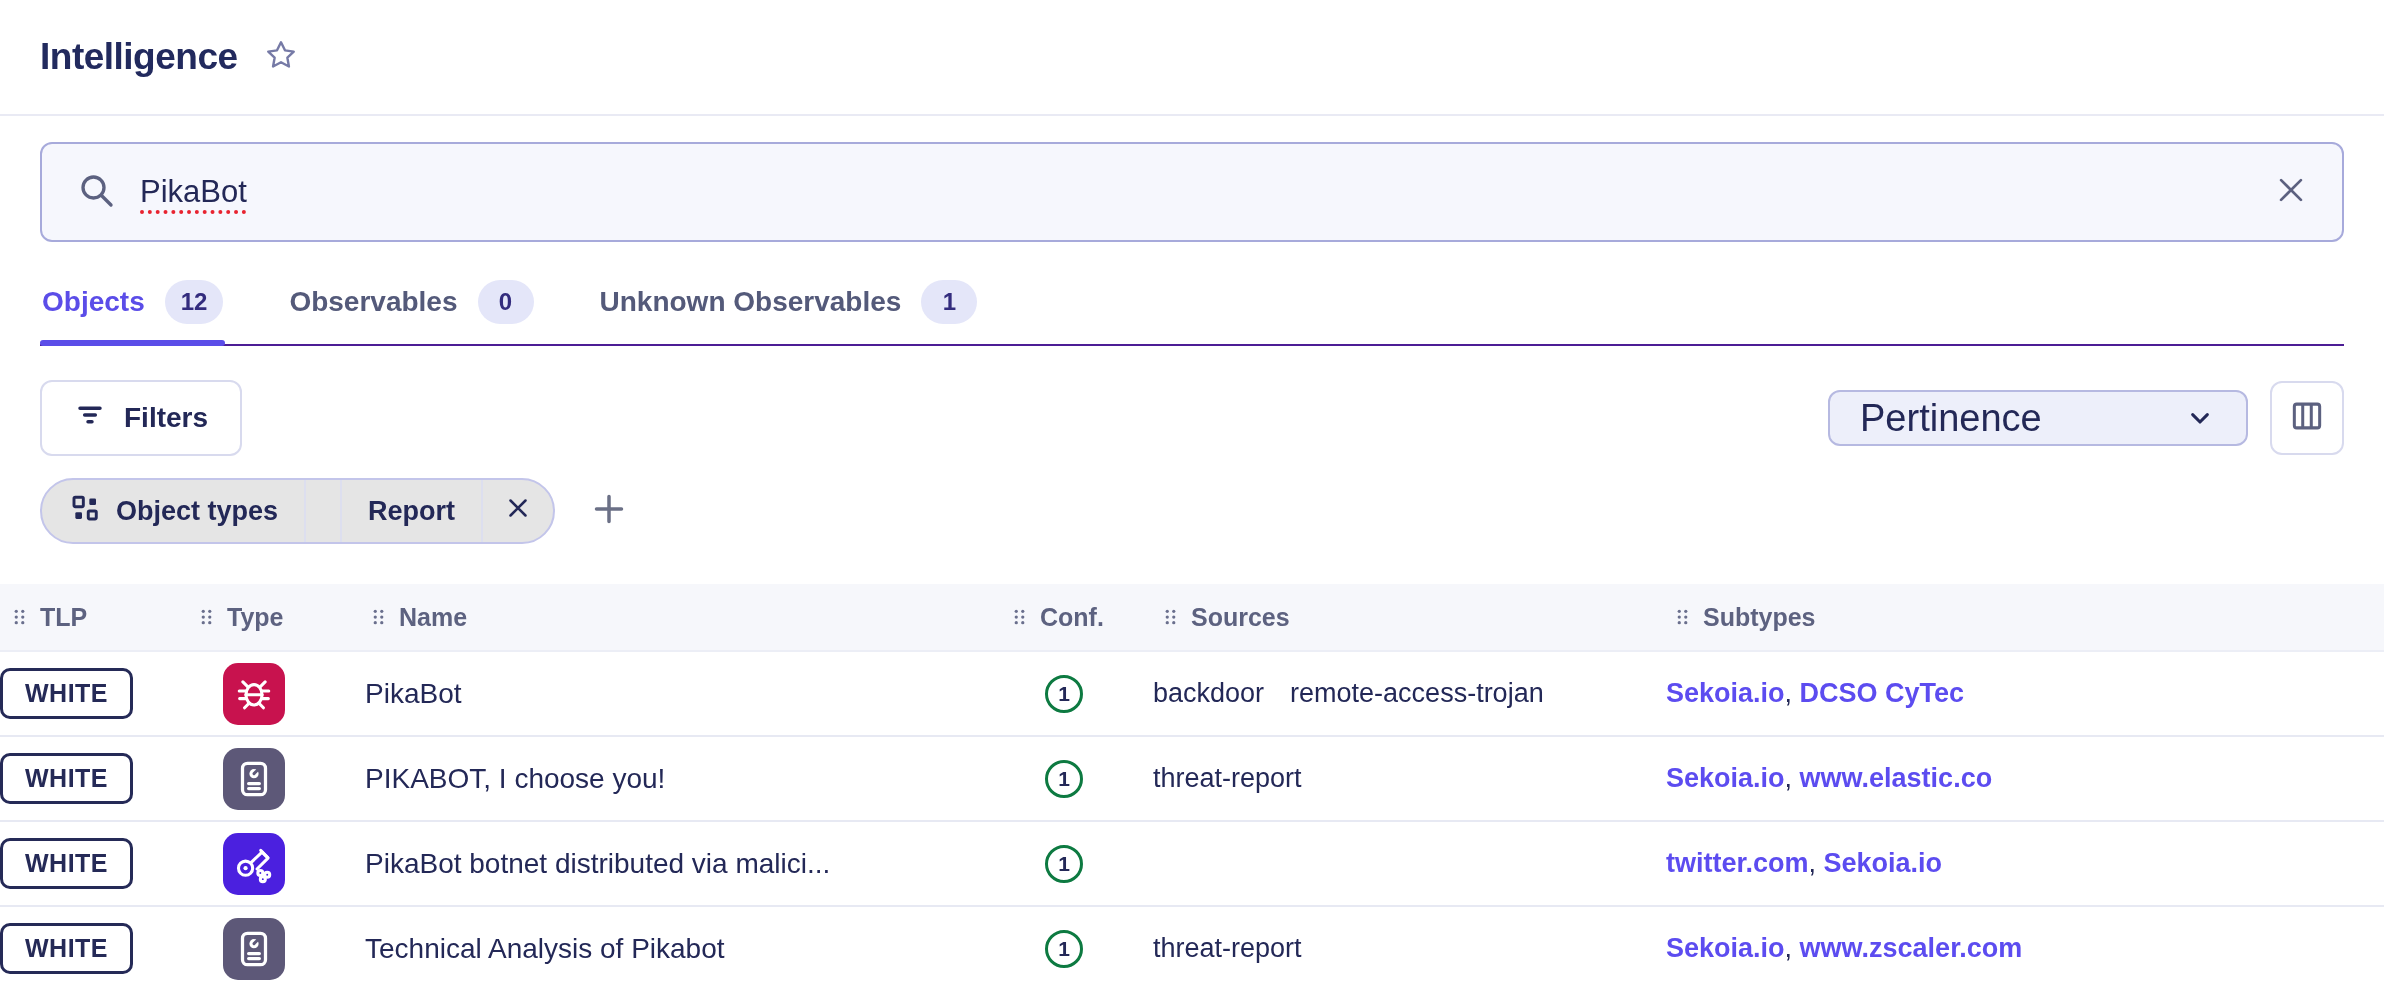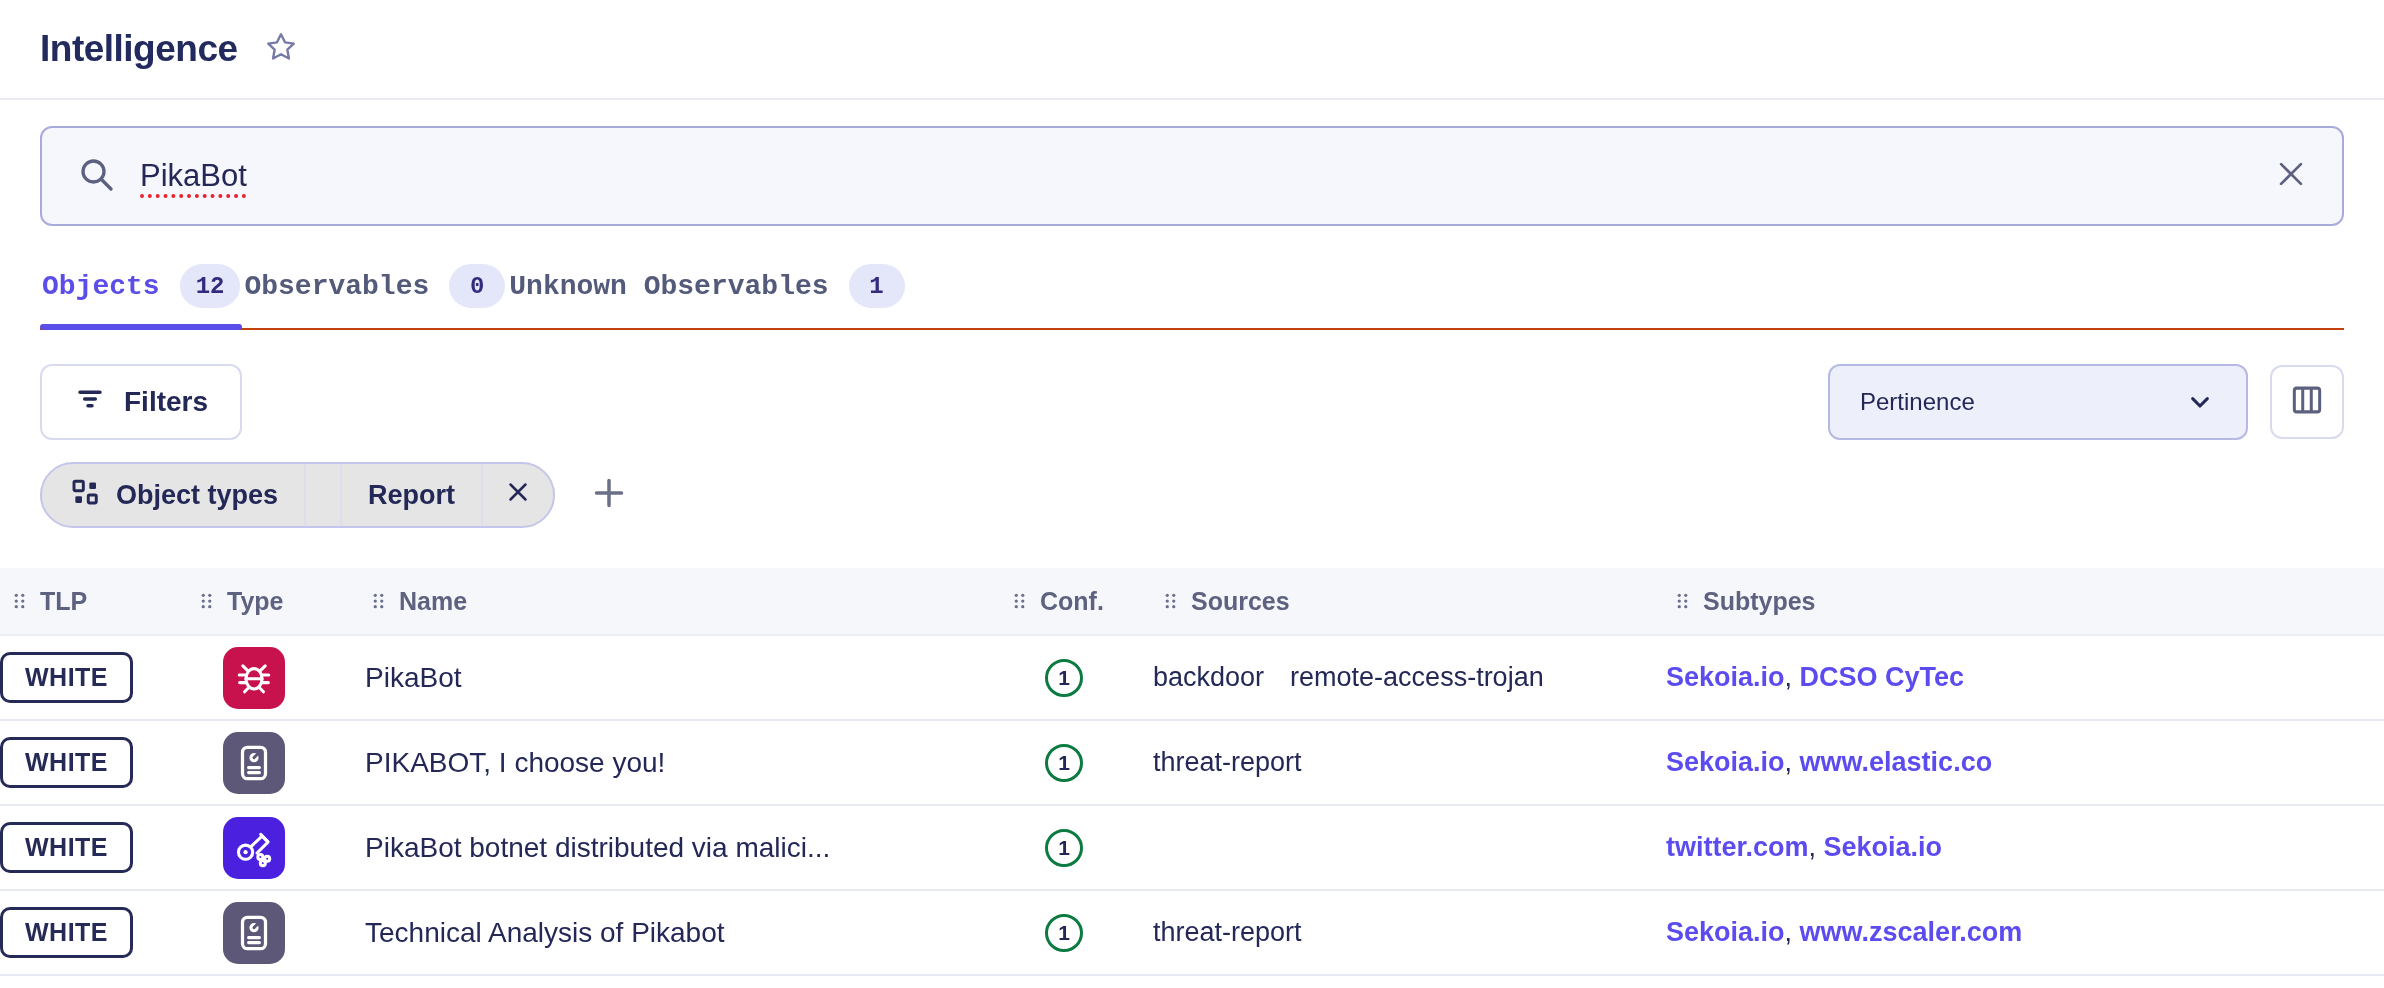--- a/index.html
+++ b/index.html
@@ -1,52 +1,52 @@
 <!DOCTYPE html>
 <html><head>
 <meta charset="utf-8">
 <style>
   * { margin:0; padding:0; box-sizing:border-box; }
   html,body { width:2384px; height:988px; overflow:hidden; background:#ffffff;
     font-family:"Liberation Sans","DejaVu Sans",sans-serif; color:#232857; }
 
   
-  .page-header { height:100px; display:flex; align-items:center; gap:26px;
+  .page-header { height:116px; display:flex; align-items:center; gap:26px;
     padding:0 40px; border-bottom:2px solid #e9eaf4; }
   .page-title { font-size:37px; font-weight:700; color:#222a5e; letter-spacing:-0.5px; }
   .star-btn { display:flex; align-items:center; }
 
   
   .search-bar { margin:26px 40px 0; height:100px; background:#f6f7fd;
     border:2px solid #a7aadb; border-radius:12px; display:flex; align-items:center;
     padding:0 34px; gap:24px; }
   .search-value { font-size:31px; color:#232857;
     text-decoration-line:underline; text-decoration-style:dotted;
     text-decoration-color:#e82330; text-decoration-thickness:4px; text-underline-offset:8px; }
   .search-clear { margin-left:auto; display:flex; align-items:center; cursor:pointer; }
 
   
-  .tabs { margin:26px 40px 0; display:flex; border-bottom:2px solid #c2410c;font-family:Liberation Mono, monospace; }
+  .tabs { margin:26px 40px 0; display:flex; gap:62px; border-bottom:2px solid #4c1d95; }
   .tab { position:relative; display:flex; align-items:center; gap:20px;
     padding:12px 2px 20px; font-size:28px; font-weight:700; color:#545a7a; cursor:pointer; }
   .tab .count-badge { background:#e4e6f9; color:#332c7e; border-radius:999px;
     min-width:56px; height:44px; padding:0 16px; display:flex; align-items:center;
     justify-content:center; font-size:24px; font-weight:700; }
   .tab.active { color:#5b4de8; }
   .tab.active::after { content:""; position:absolute; left:0; right:0; bottom:-2px;
     height:6px; border-radius:4px; background:#5b4de8; }
 
   
   .toolbar { margin:34px 40px 0; display:flex; align-items:center; }
   .filters-btn { height:76px; padding:0 32px; background:#fff; border:2px solid #d8daee;
     border-radius:12px; display:flex; align-items:center; gap:18px; font-size:28px;
     font-weight:700; color:#232857; cursor:pointer; }
   .toolbar-spacer { flex:1; }
-  .sort-select { width:420px; height:76px; background:#edeffa; border:2px solid #b6b9e1;
-    border-radius:12px; display:flex; align-items:center; padding:0 30px; font-size:24px;
+  .sort-select { width:420px; height:56px; background:#edeffa; border:2px solid #b6b9e1;
+    border-radius:12px; display:flex; align-items:center; padding:0 30px; font-size:38px;
     color:#232857; cursor:pointer; }
   .sort-select .chev { margin-left:auto; display:flex; }
   .columns-btn { width:74px; height:74px; margin-left:22px; background:#fff;
     border:2px solid #d8daee; border-radius:12px; display:flex; align-items:center;
     justify-content:center; cursor:pointer; }
 
   
   .chips-row { margin:22px 40px 0; display:flex; align-items:center; gap:34px; }
   .chip { display:flex; align-items:stretch; height:66px; border:2px solid #c3c5ea;
     border-radius:999px; overflow:hidden; background:#e5e5e5; }

